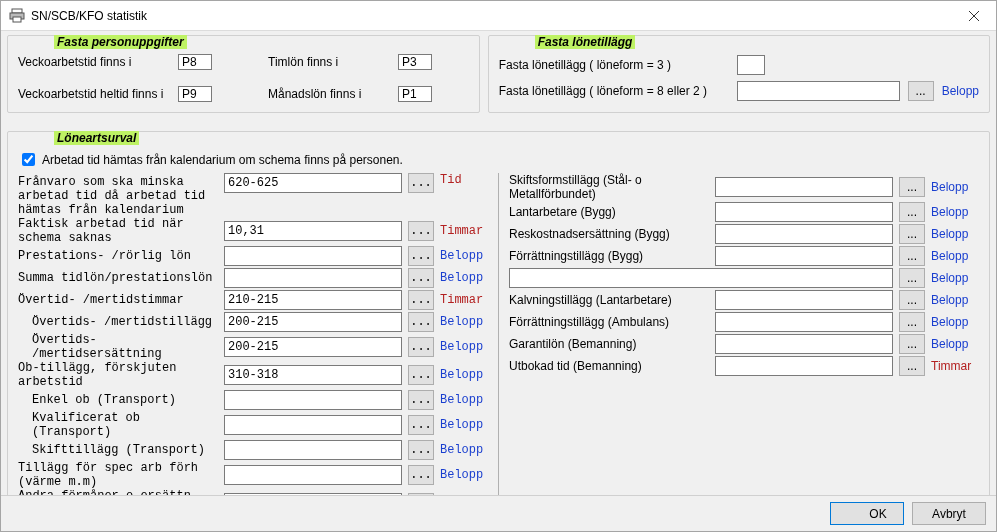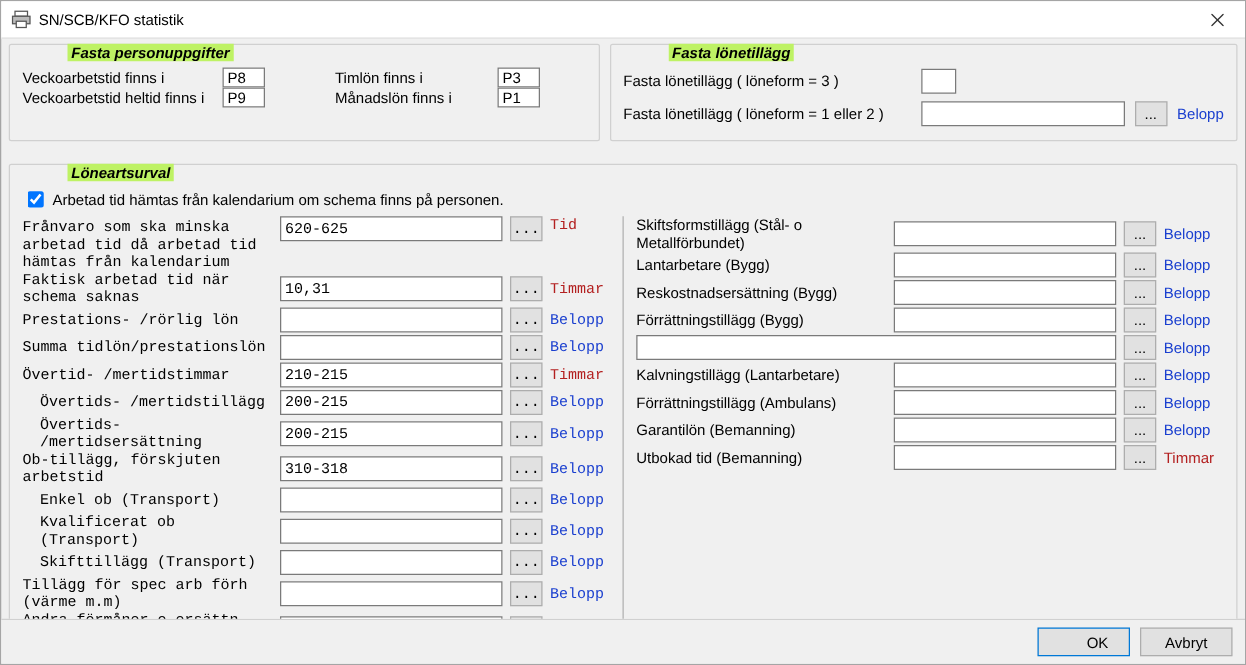--- a/index.html
+++ b/index.html
@@ -45,21 +45,21 @@
   .fieldset > .legend {
     position:absolute; top:-1px; left:6px;
     font-weight: bold; font-style: italic;
     background:#bef264; padding:0 3px;margin-left:40px;
   }
   .fs-person { flex: 1; }
   .fs-lonet { flex: 1; }
   .fp-grid {
     display:grid;
     grid-template-columns: 160px 40px 50px 130px 40px;
-    row-gap: 0; align-items:center;
+    row-gap: 16px; align-items:center;
   }
   .smallinput {
     height:16px; border:1px solid #7a7a7a; background:#fff;
     padding:1px 3px; font:inherit; width:34px; text-align:left;
   }
   .fl-row { display:flex; align-items:center; gap:8px; height:22px; }
   .fl-row .lbl { width:230px; }
   .fl-short { width:28px; height:20px; border:1px solid #7a7a7a; background:#fff; }
   .wideinput {
     height:20px; border:1px solid #7a7a7a; background:#fff;
@@ -150,21 +150,21 @@
         </div>
       </div>
 
       <div class="fieldset fs-lonet">
         <div class="legend">Fasta lönetillägg</div>
         <div class="fl-row">
           <span class="lbl">Fasta lönetillägg  ( löneform = 3 )</span>
           <input class="fl-short" value="" style="">
         </div>
         <div class="fl-row" style="margin-top:4px;">
-          <span class="lbl">Fasta lönetillägg  ( löneform = 1 eller 2 )</span>
+          <span class="lbl">Fasta lönetillägg  ( löneform = 8 eller 2 )</span>
           <input class="wideinput" value="" style="">
           <button class="ellipsis-btn">...</button>
           <span class="unit-blue">Belopp</span>
         </div>
       </div>
     </div>
 
     <div class="fieldset fs-loneart">
       <div class="legend">Löneartsurval</div>
 

